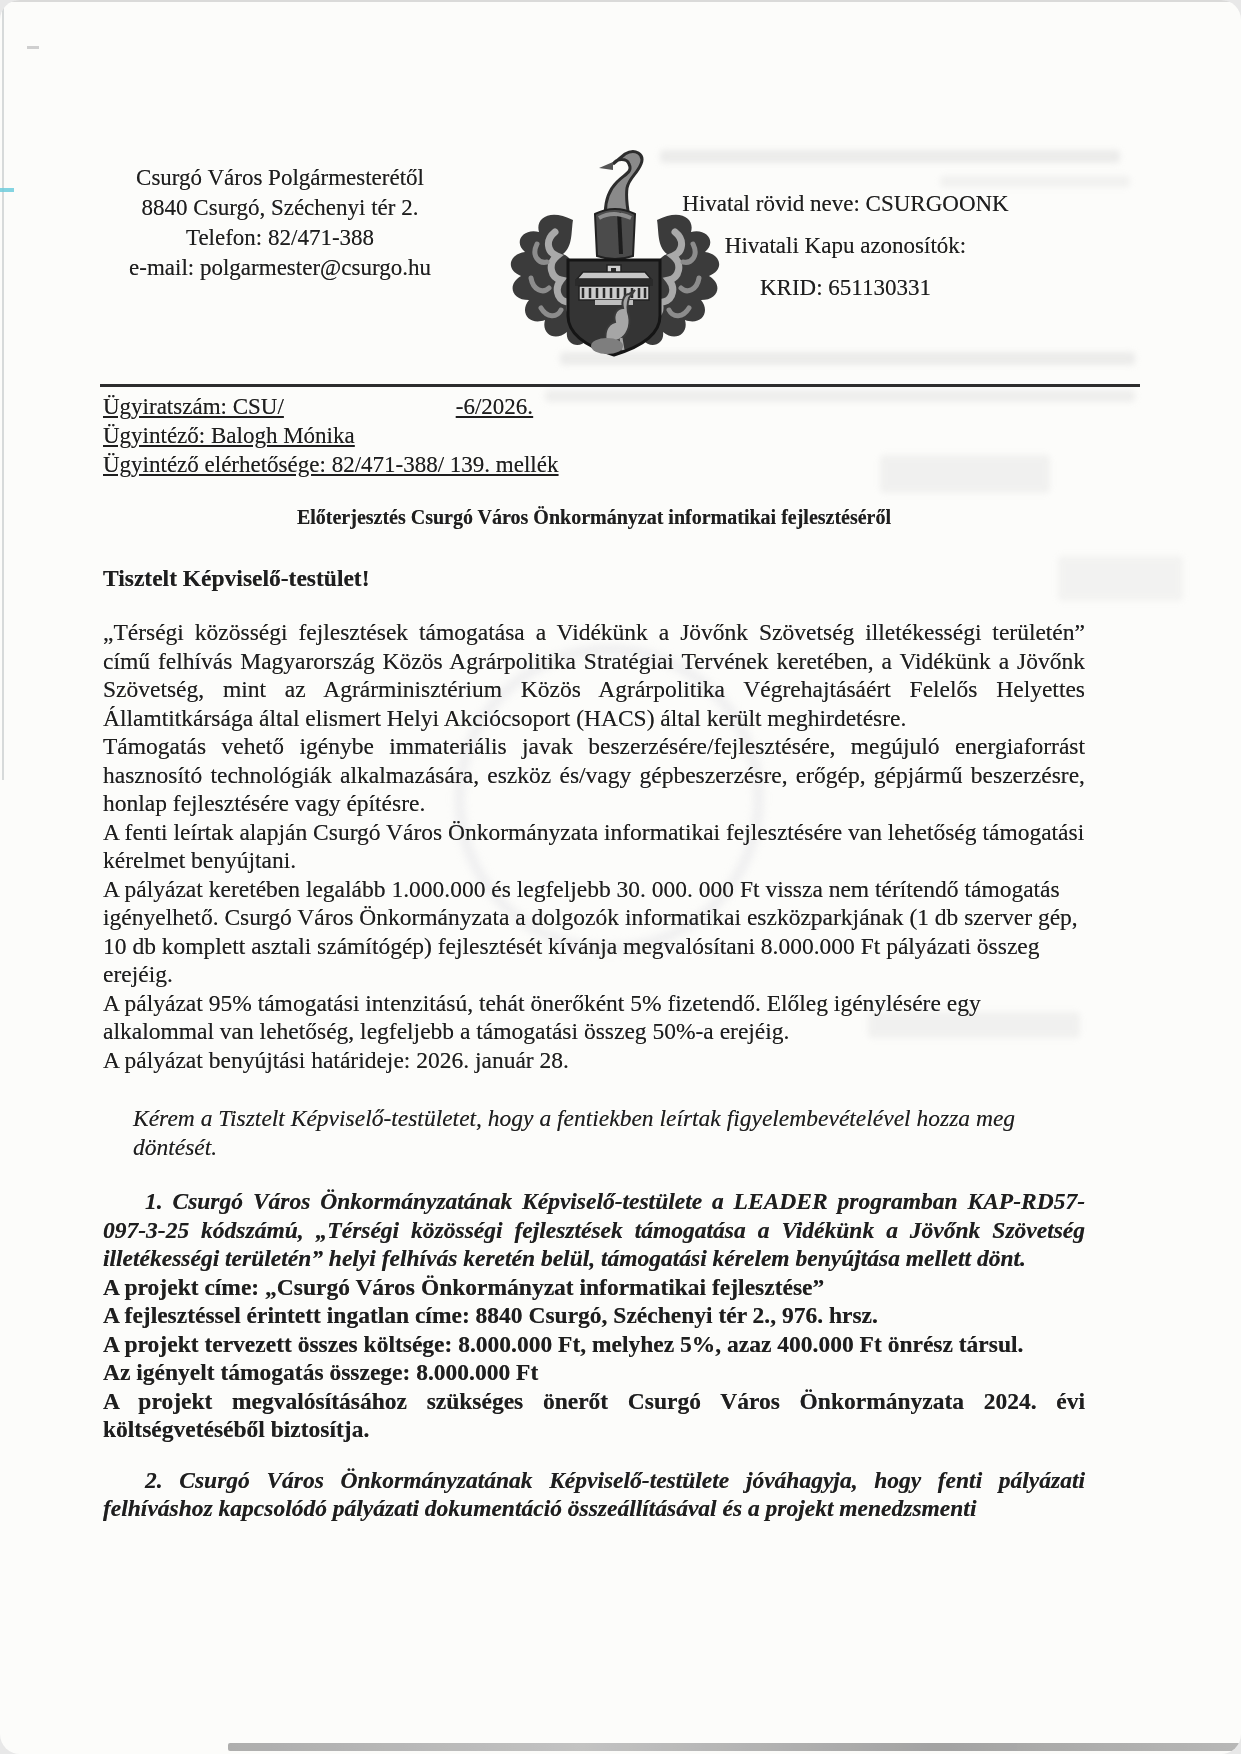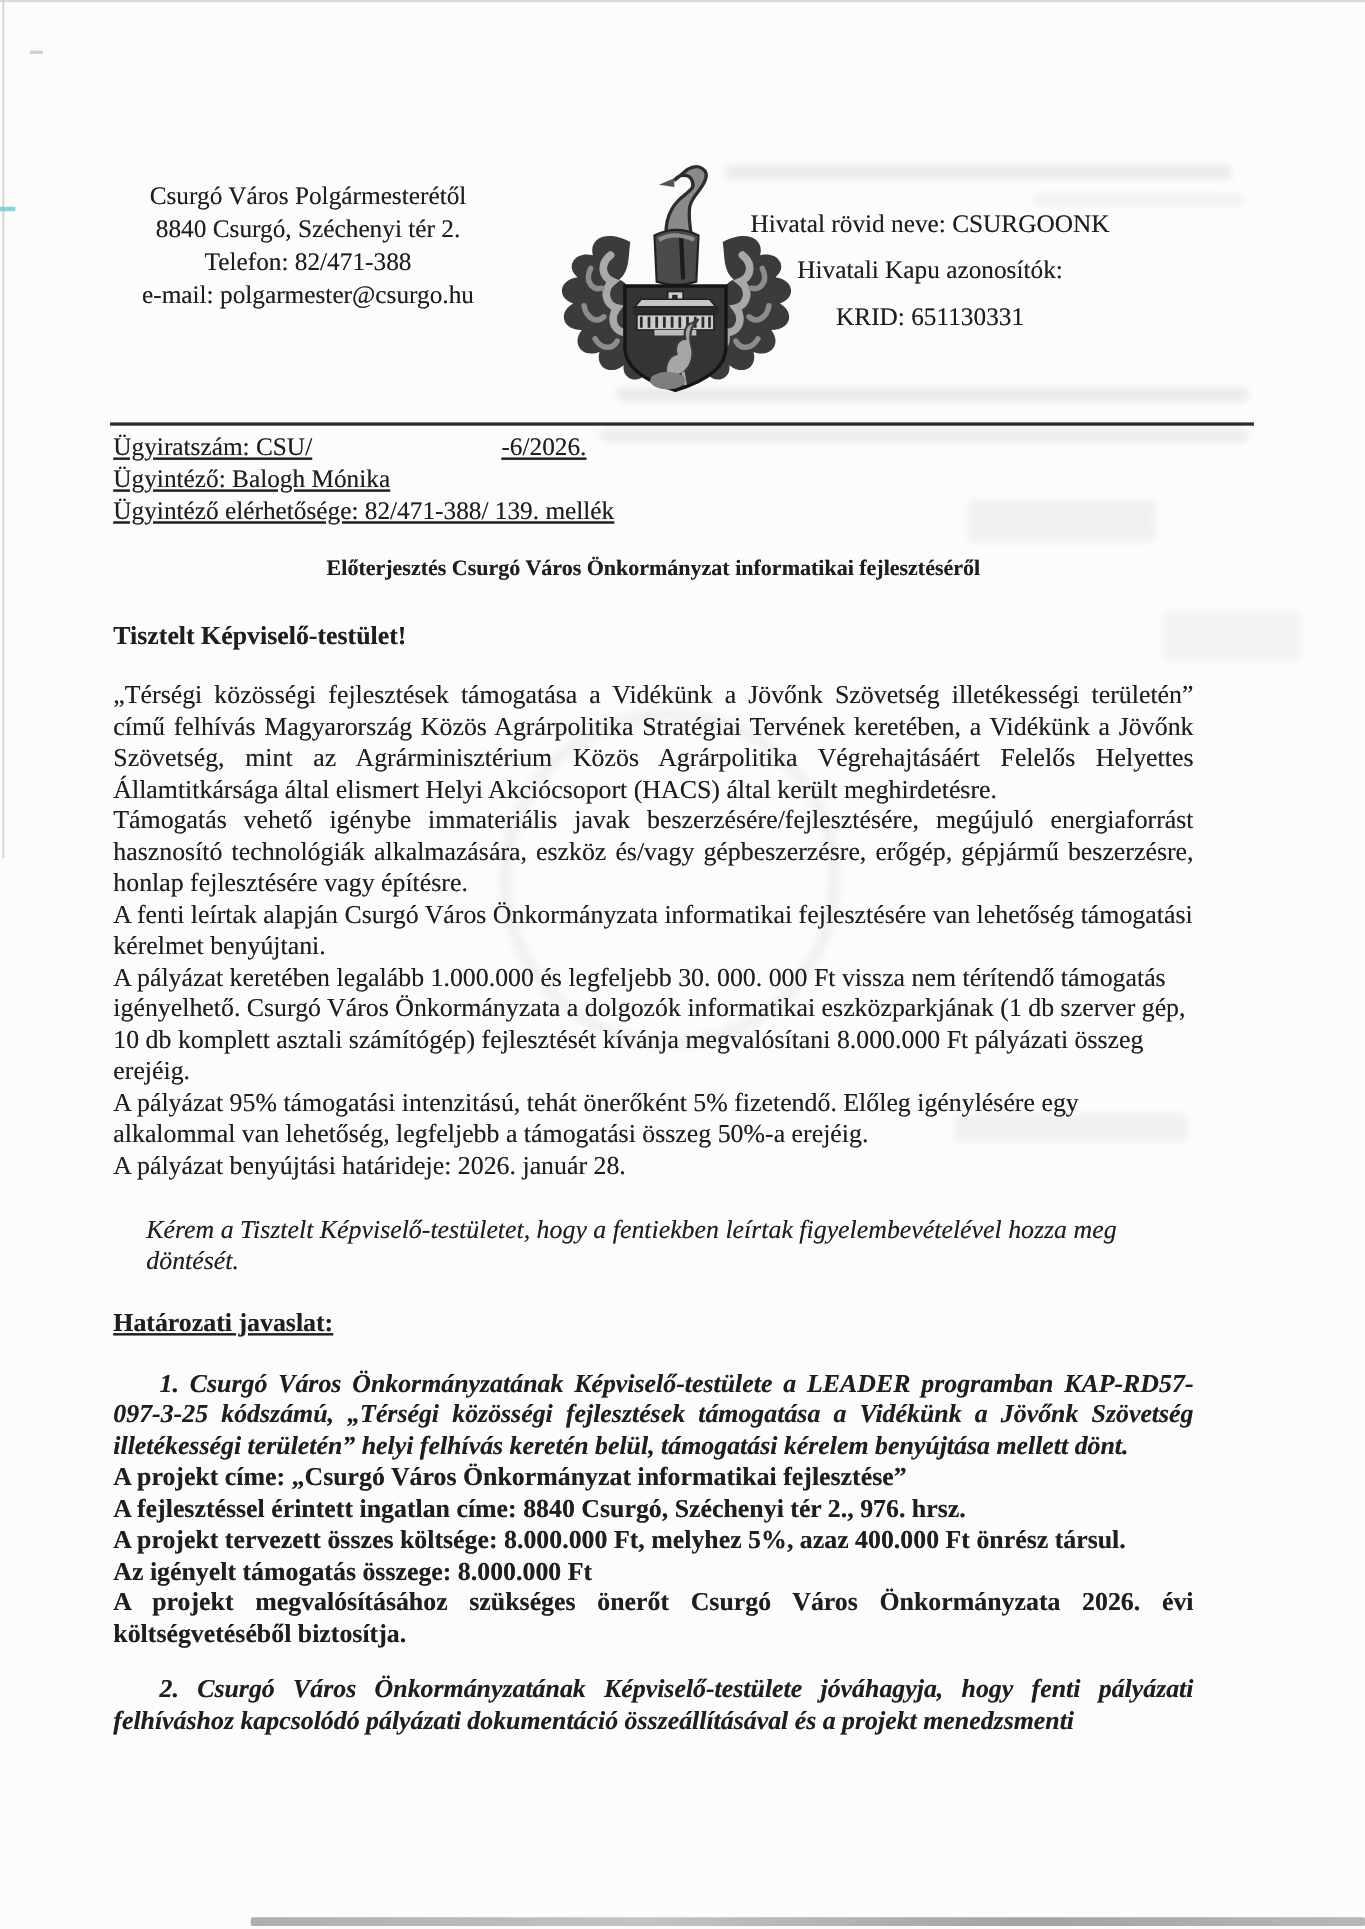--- a/index.html
+++ b/index.html
@@ -4,20 +4,21 @@
 <style>
   html,body{margin:0;padding:0;background:#e8e8e8;}
   .page{
     position:relative;
     width:1241px;height:1754px;
     margin:0 auto;
     background:#fcfcfa;
     font-family:"Liberation Serif","DejaVu Serif",serif;
     color:#1e1e1e;
     overflow:hidden;
+    border-radius:20px;
   }
   .txt{ text-shadow:0 0 .45px rgba(20,20,20,.55); }
 
   
   .artifact{position:absolute;pointer-events:none;}
   .edge-top{left:0;top:0;width:1241px;height:2px;background:#bdbdbd;opacity:.55;}
   .edge-left{left:2px;top:0;width:2px;height:780px;background:#c3c7ca;opacity:.65;}
   .cyan-dash{left:0;top:188px;width:14px;height:4px;background:#6fccdc;opacity:.85;}
   .tick{left:27px;top:46px;width:12px;height:3px;background:#cfcfcf;}
   .bottom-smudge{
@@ -173,26 +174,25 @@
 
     <p class="p-just p-first">„Térségi közösségi fejlesztések támogatása a Vidékünk a Jövőnk Szövetség illetékességi területén” című felhívás Magyarország Közös Agrárpolitika Stratégiai Tervének keretében, a Vidékünk a Jövőnk Szövetség, mint az Agrárminisztérium Közös Agrárpolitika Végrehajtásáért Felelős Helyettes Államtitkársága által elismert Helyi Akciócsoport (HACS) által került meghirdetésre.</p>
     <p class="p-just">Támogatás vehető igénybe immateriális javak beszerzésére/fejlesztésére, megújuló energiaforrást hasznosító technológiák alkalmazására, eszköz és/vagy gépbeszerzésre, erőgép, gépjármű beszerzésre, honlap fejlesztésére vagy építésre.</p>
     <p>A fenti leírtak alapján Csurgó Város Önkormányzata informatikai fejlesztésére van lehetőség támogatási kérelmet benyújtani.</p>
     <p>A pályázat keretében legalább 1.000.000 és legfeljebb 30. 000. 000 Ft vissza nem térítendő támogatás igényelhető. Csurgó Város Önkormányzata a dolgozók informatikai eszközparkjának (1 db szerver gép, 10 db komplett asztali számítógép) fejlesztését kívánja megvalósítani 8.000.000 Ft pályázati összeg erejéig.</p>
     <p>A pályázat 95% támogatási intenzitású, tehát önerőként 5% fizetendő. Előleg igénylésére egy alkalommal van lehetőség, legfeljebb a támogatási összeg 50%-a erejéig.</p>
     <p>A pályázat benyújtási határideje: 2026. január 28.</p>
 
     <p class="closing">Kérem a Tisztelt Képviselő-testületet, hogy a fentiekben leírtak figyelembevételével hozza meg döntését.</p>
 
-    <p class="res-heading">Határozati javaslat:</p>
 
     <p class="res-item">1.  Csurgó Város Önkormányzatának Képviselő-testülete a LEADER programban KAP-RD57-097-3-25 kódszámú, „Térségi közösségi fejlesztések támogatása a Vidékünk a Jövőnk Szövetség illetékességi területén” helyi felhívás keretén belül, támogatási kérelem benyújtása mellett dönt.</p>
 
     <p class="res-detail">A projekt címe: „Csurgó Város Önkormányzat informatikai fejlesztése”</p>
     <p class="res-detail">A fejlesztéssel érintett ingatlan címe: 8840 Csurgó, Széchenyi tér 2., 976. hrsz.</p>
     <p class="res-detail">A projekt tervezett összes költsége: 8.000.000 Ft, melyhez 5%, azaz 400.000 Ft önrész társul.</p>
     <p class="res-detail">Az igényelt támogatás összege: 8.000.000 Ft</p>
-    <p class="res-detail just">A projekt megvalósításához szükséges önerőt Csurgó Város Önkormányzata 2026. évi költségvetéséből biztosítja.</p>
+    <p class="res-detail just">A projekt megvalósításához szükséges önerőt Csurgó Város Önkormányzata 2024. évi költségvetéséből biztosítja.</p>
 
     <p class="res-item res-item2">2.  Csurgó Város Önkormányzatának Képviselő-testülete jóváhagyja, hogy fenti pályázati felhíváshoz kapcsolódó pályázati dokumentáció összeállításával és a projekt menedzsmenti</p>
   </div>
 
 </div>
 
 </body></html>

